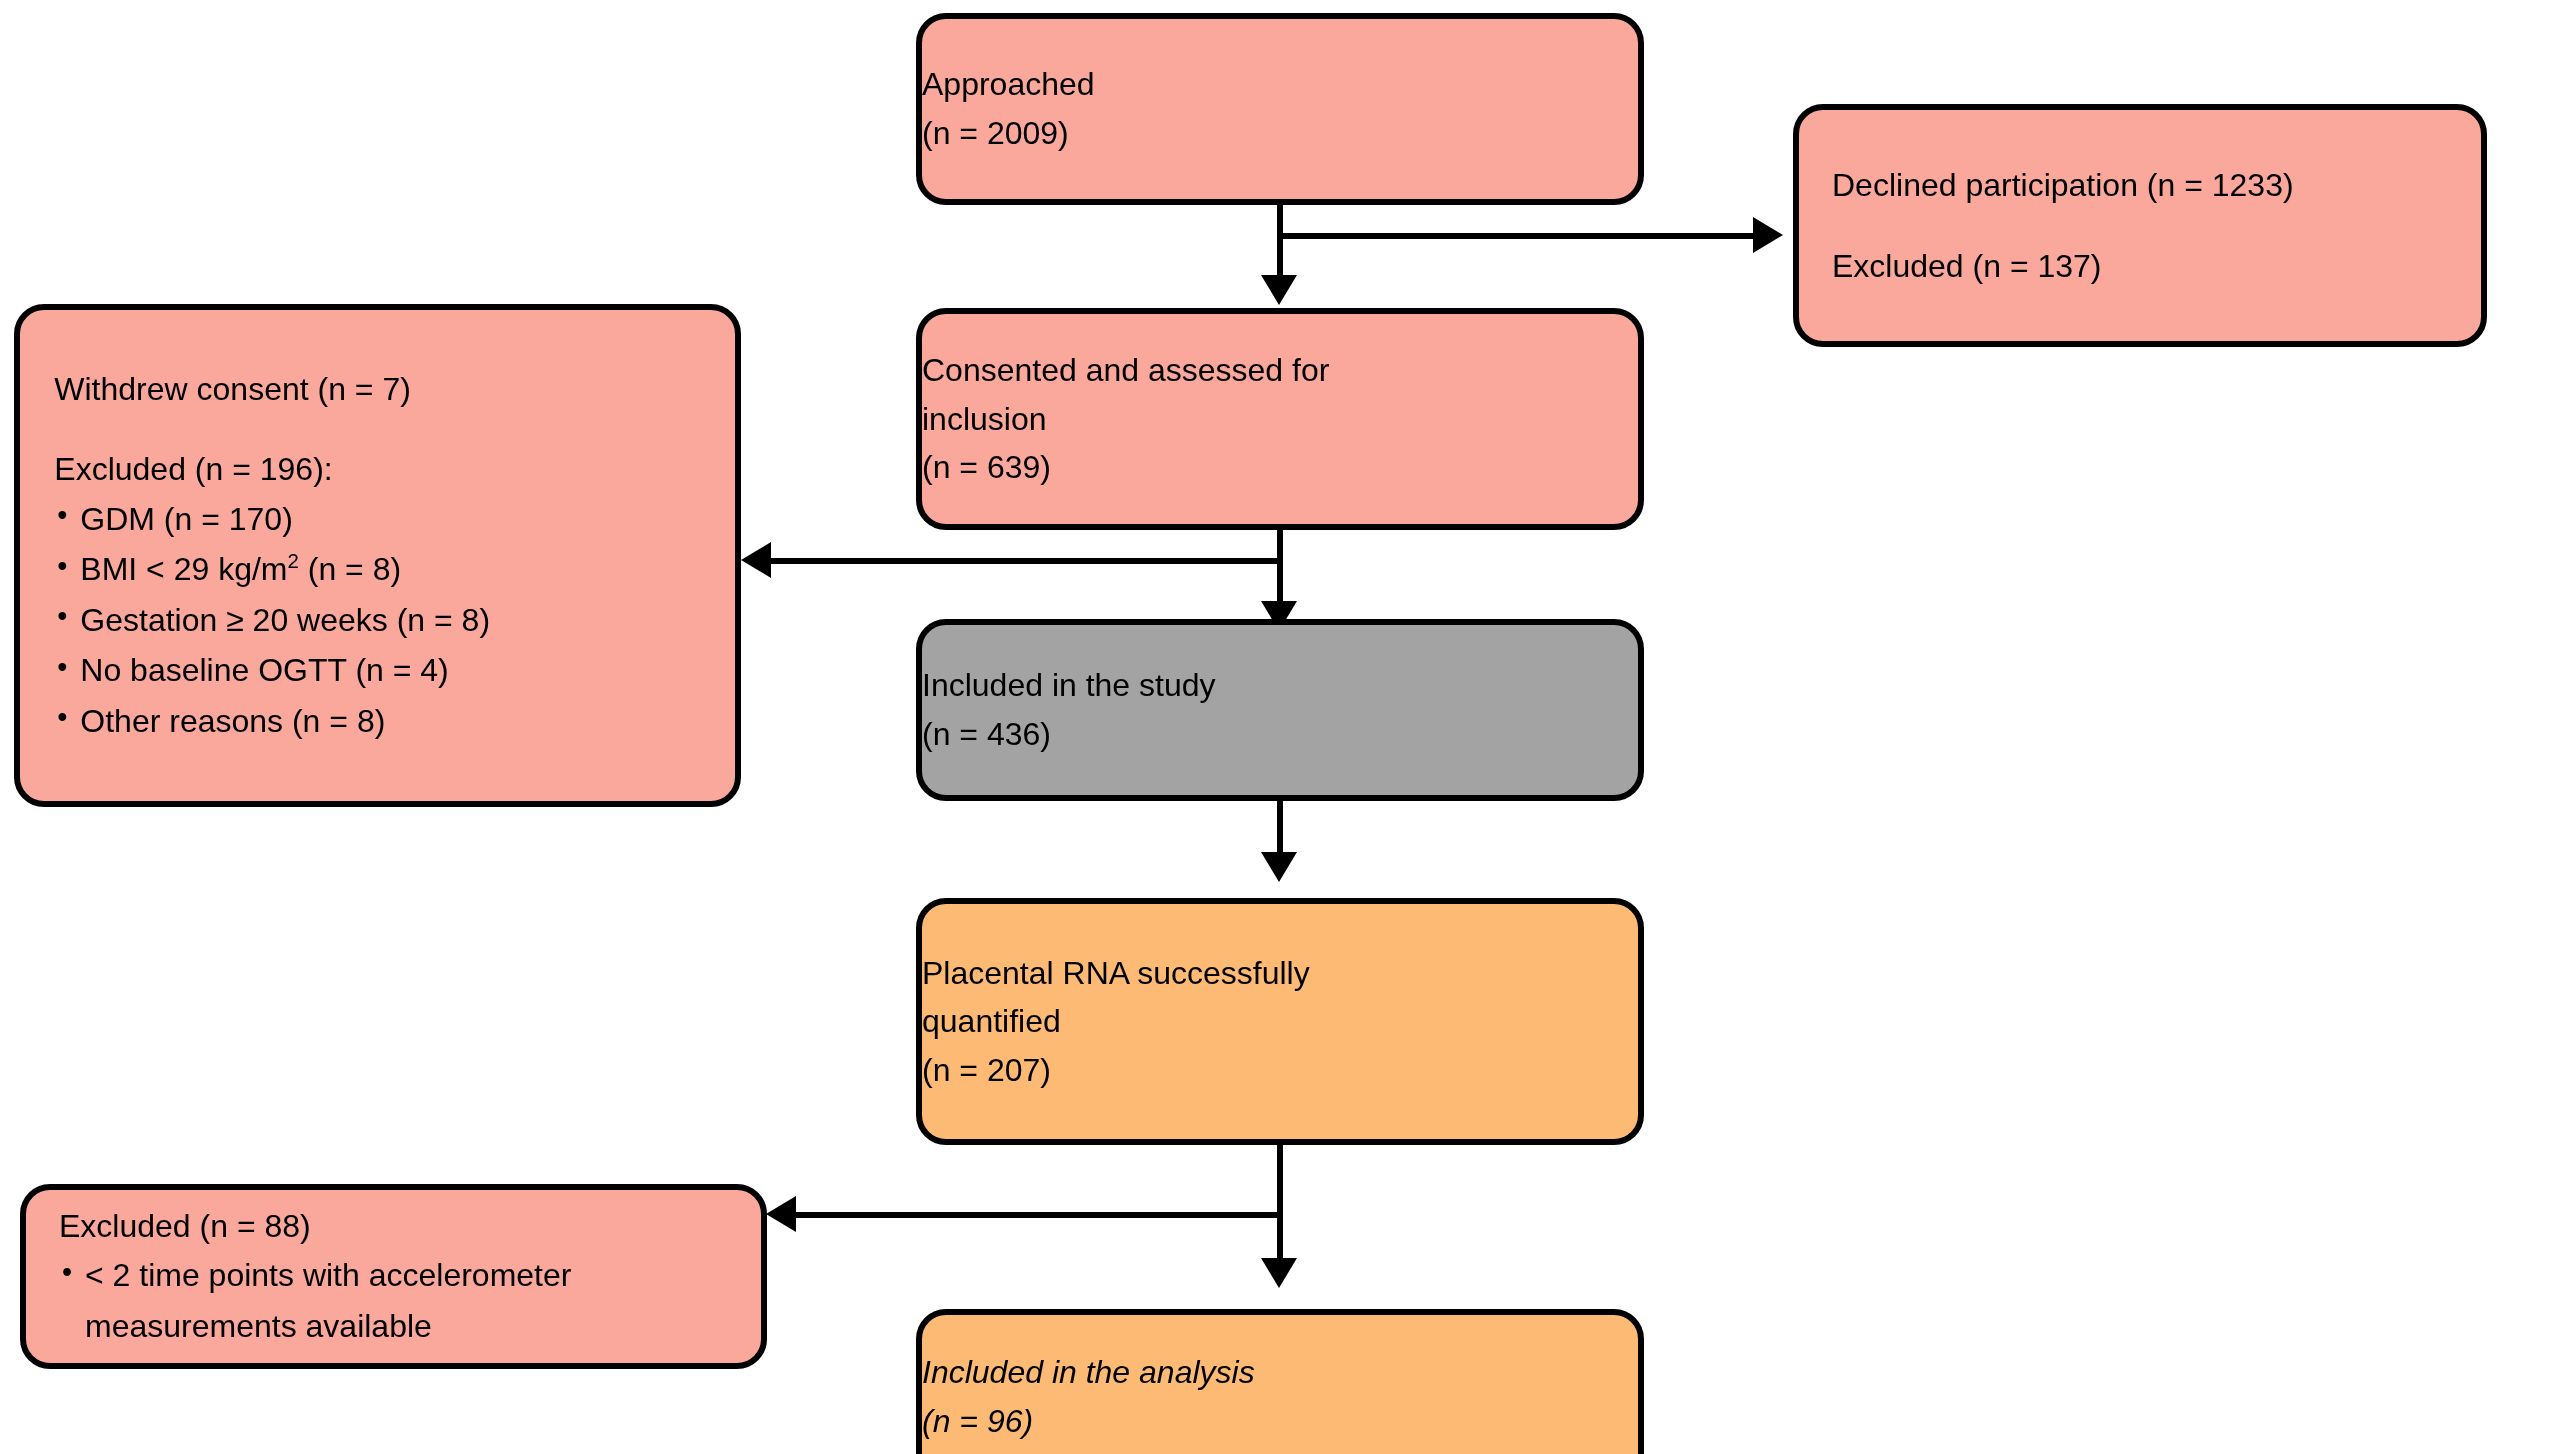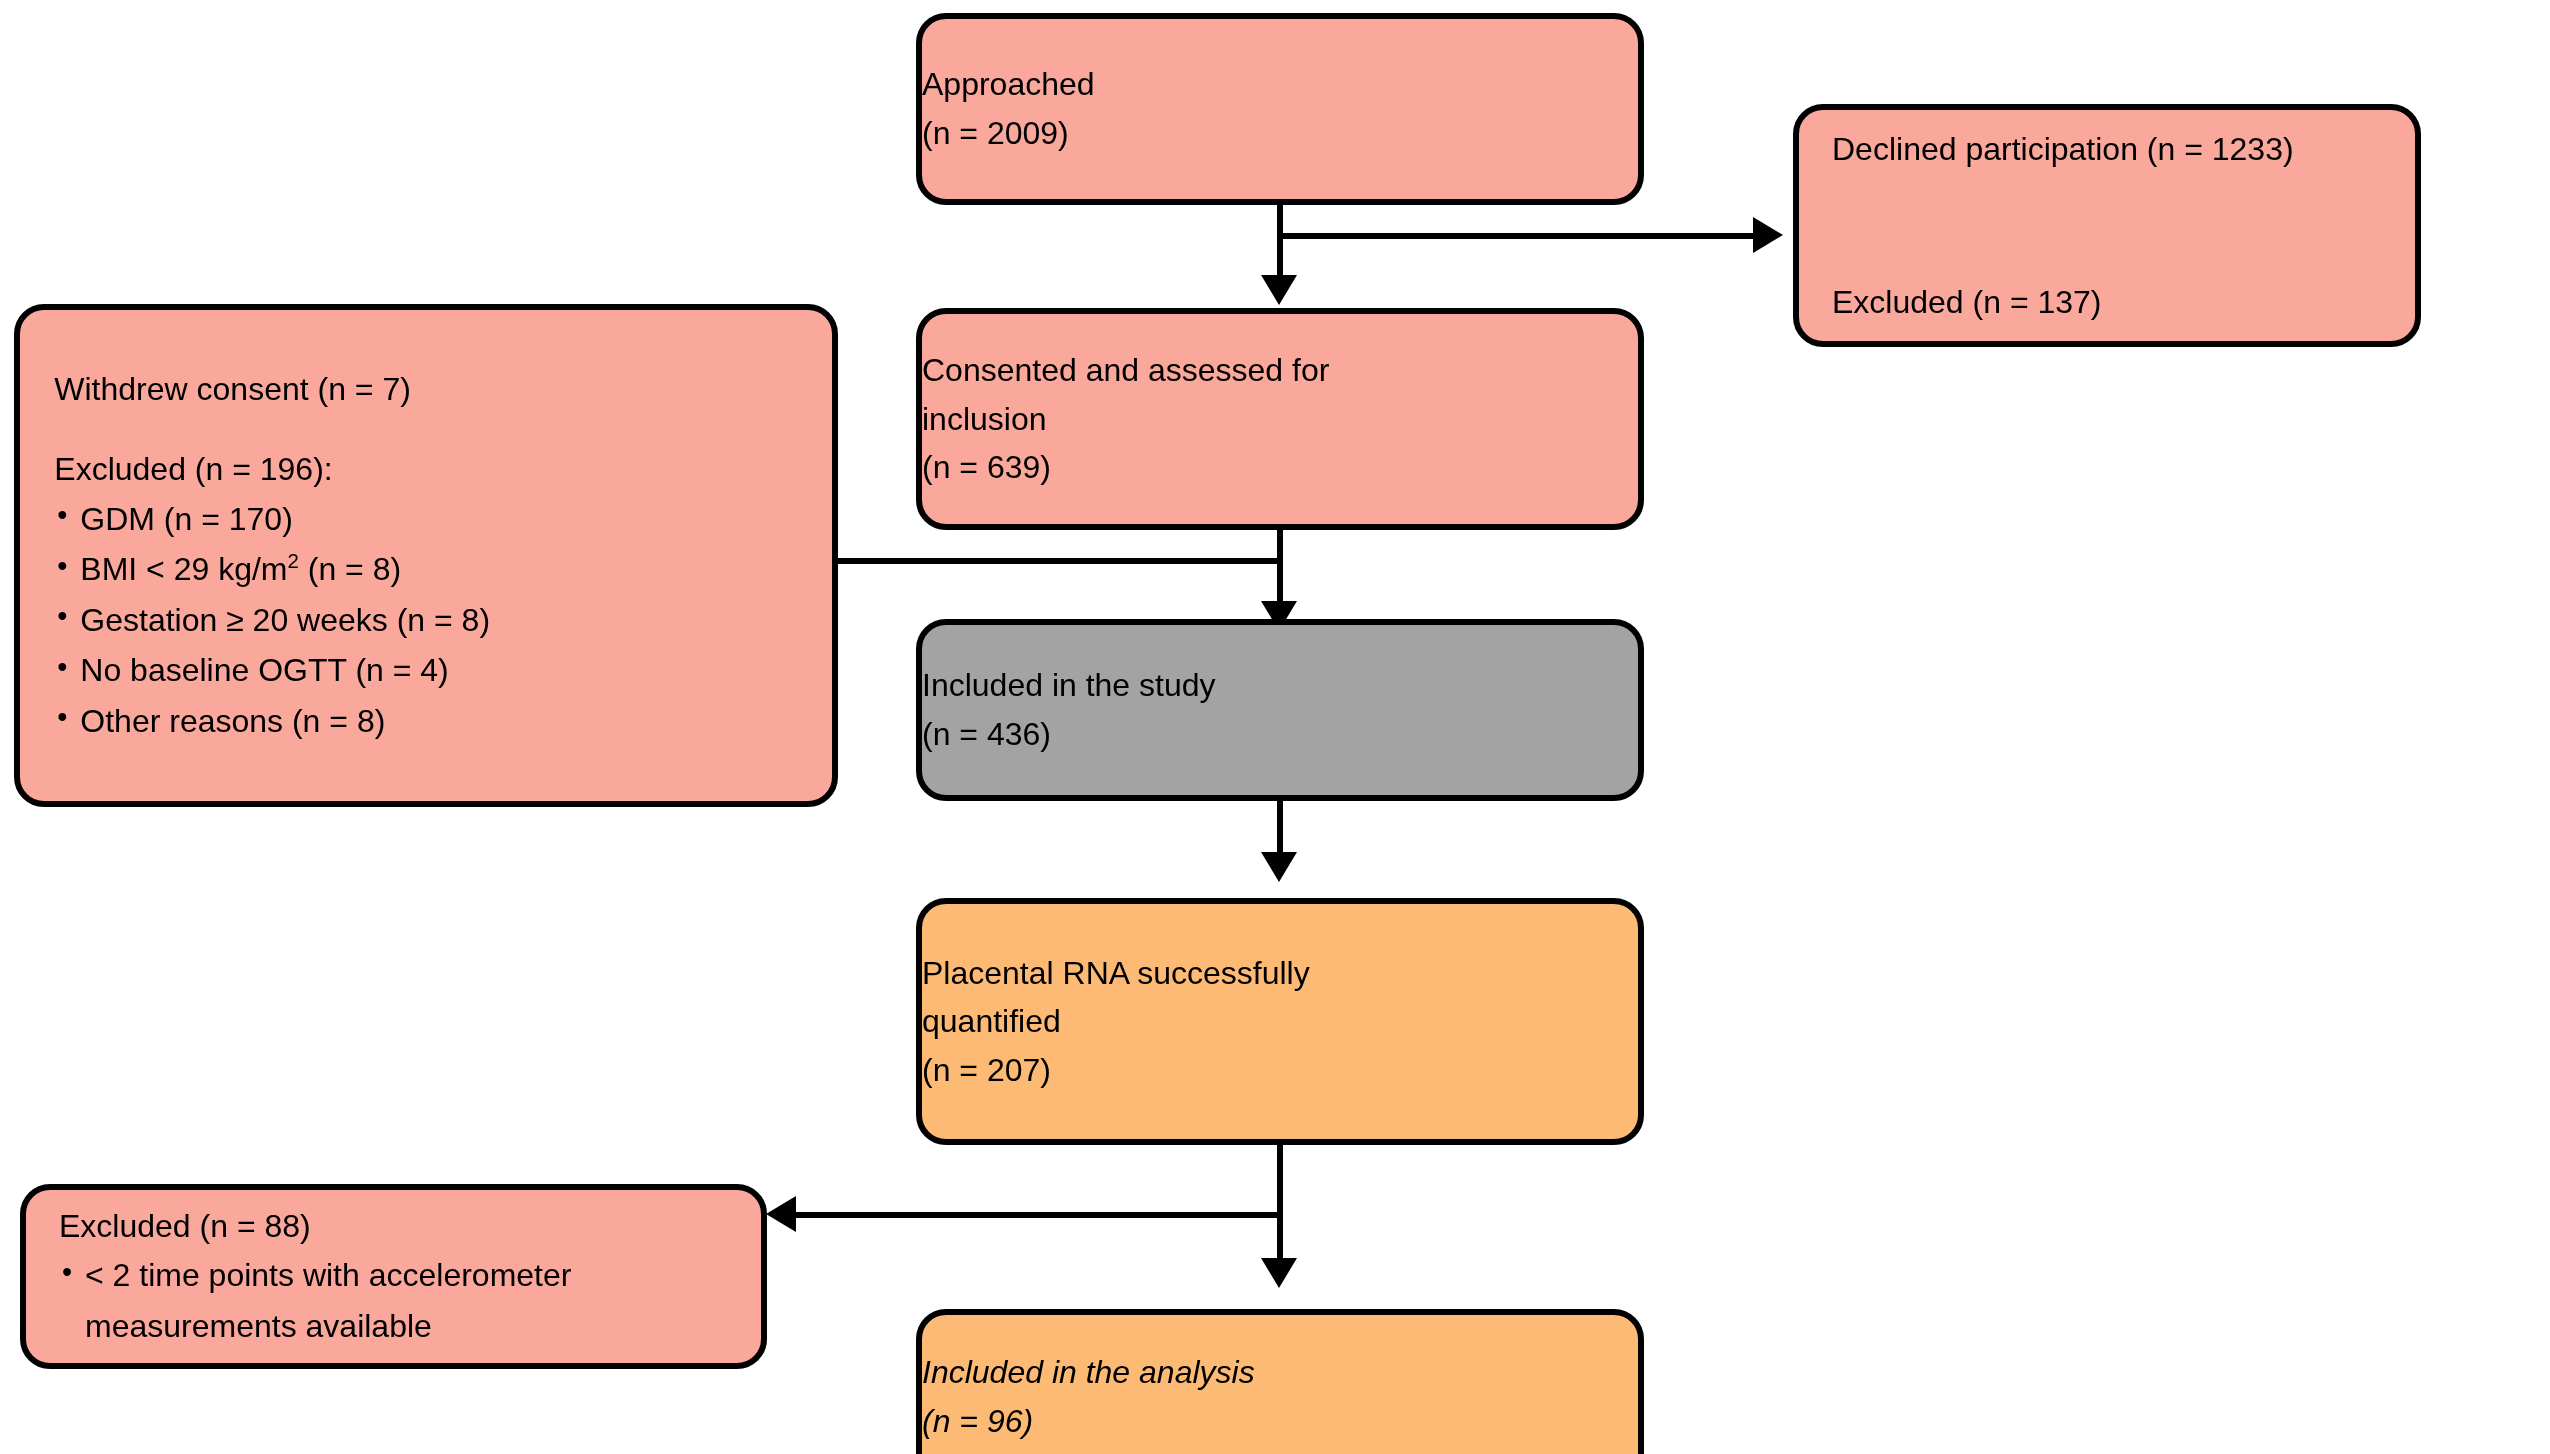--- a/index.html
+++ b/index.html
@@ -123,33 +123,33 @@
   <div class="arrow-down" style="left:1261px; top:1258px;"></div>
 
   <div class="conn hline" style="left:796px; top:1212px; width:484px;"></div>
   <div class="arrow-left" style="left:766px; top:1196px;"></div>
 
   <div class="node center pink" style="left:916px; top:13px; width:728px; height:192px;">
     <div class="line-row">Approached</div>
     <div class="line-row">(n = 2009)</div>
   </div>
 
-  <div class="node left pink" style="left:1793px; top:104px; width:628px; height:243px;gap:36px;">
+  <div class="node left pink" style="left:1793px; top:104px; width:694px; height:243px;">
     <div class="line-row">Declined participation (n = 1233)</div>
     <div class="spacer-line"></div>
     <div class="line-row">Excluded (n = 137)</div>
   </div>
 
   <div class="node center pink" style="left:916px; top:308px; width:728px; height:222px;">
     <div class="line-row">Consented and assessed for</div>
     <div class="line-row">inclusion</div>
     <div class="line-row">(n = 639)</div>
   </div>
 
-  <div class="node left pink" style="left:14.3px; top:304px; width:824px; height:503px;padding-left:34px;">
+  <div class="node left pink" style="left:14.3px; top:304px; width:727px; height:503px;padding-left:34px;">
     <div class="line-row">Withdrew consent (n = 7)</div>
     <div class="spacer-line"></div>
     <div class="line-row">Excluded (n = 196):</div>
     <ul class="bullets">
       <li>GDM (n = 170)</li>
       <li><span>BMI &lt; 29 kg/m</span><sup>2</sup><span> (n = 8)</span></li>
       <li>Gestation ≥ 20 weeks (n = 8)</li>
       <li>No baseline OGTT (n = 4)</li>
       <li>Other reasons (n = 8)</li>
     </ul>

